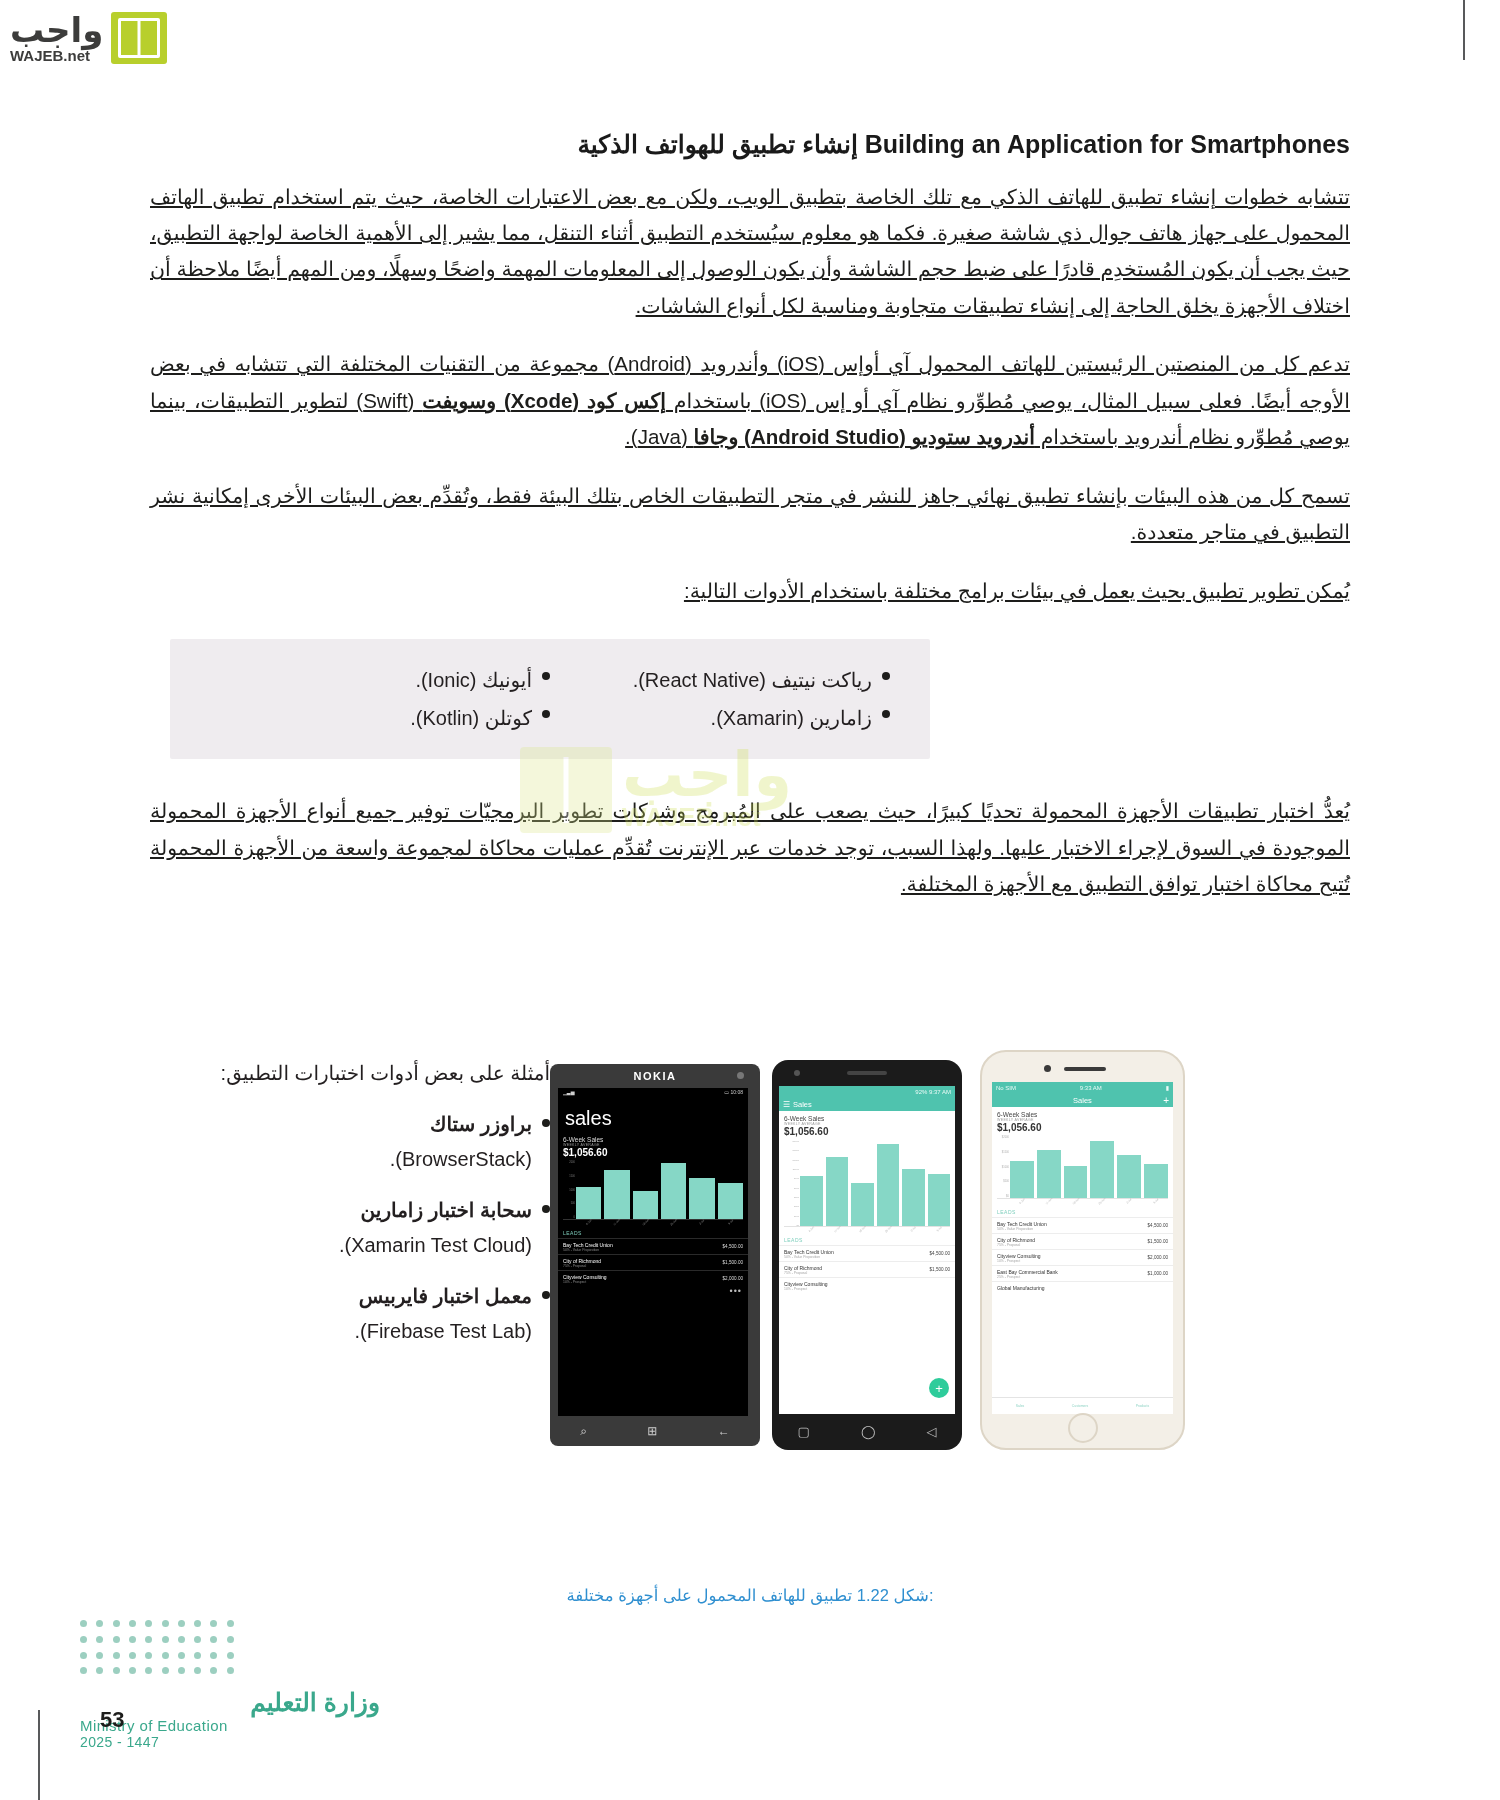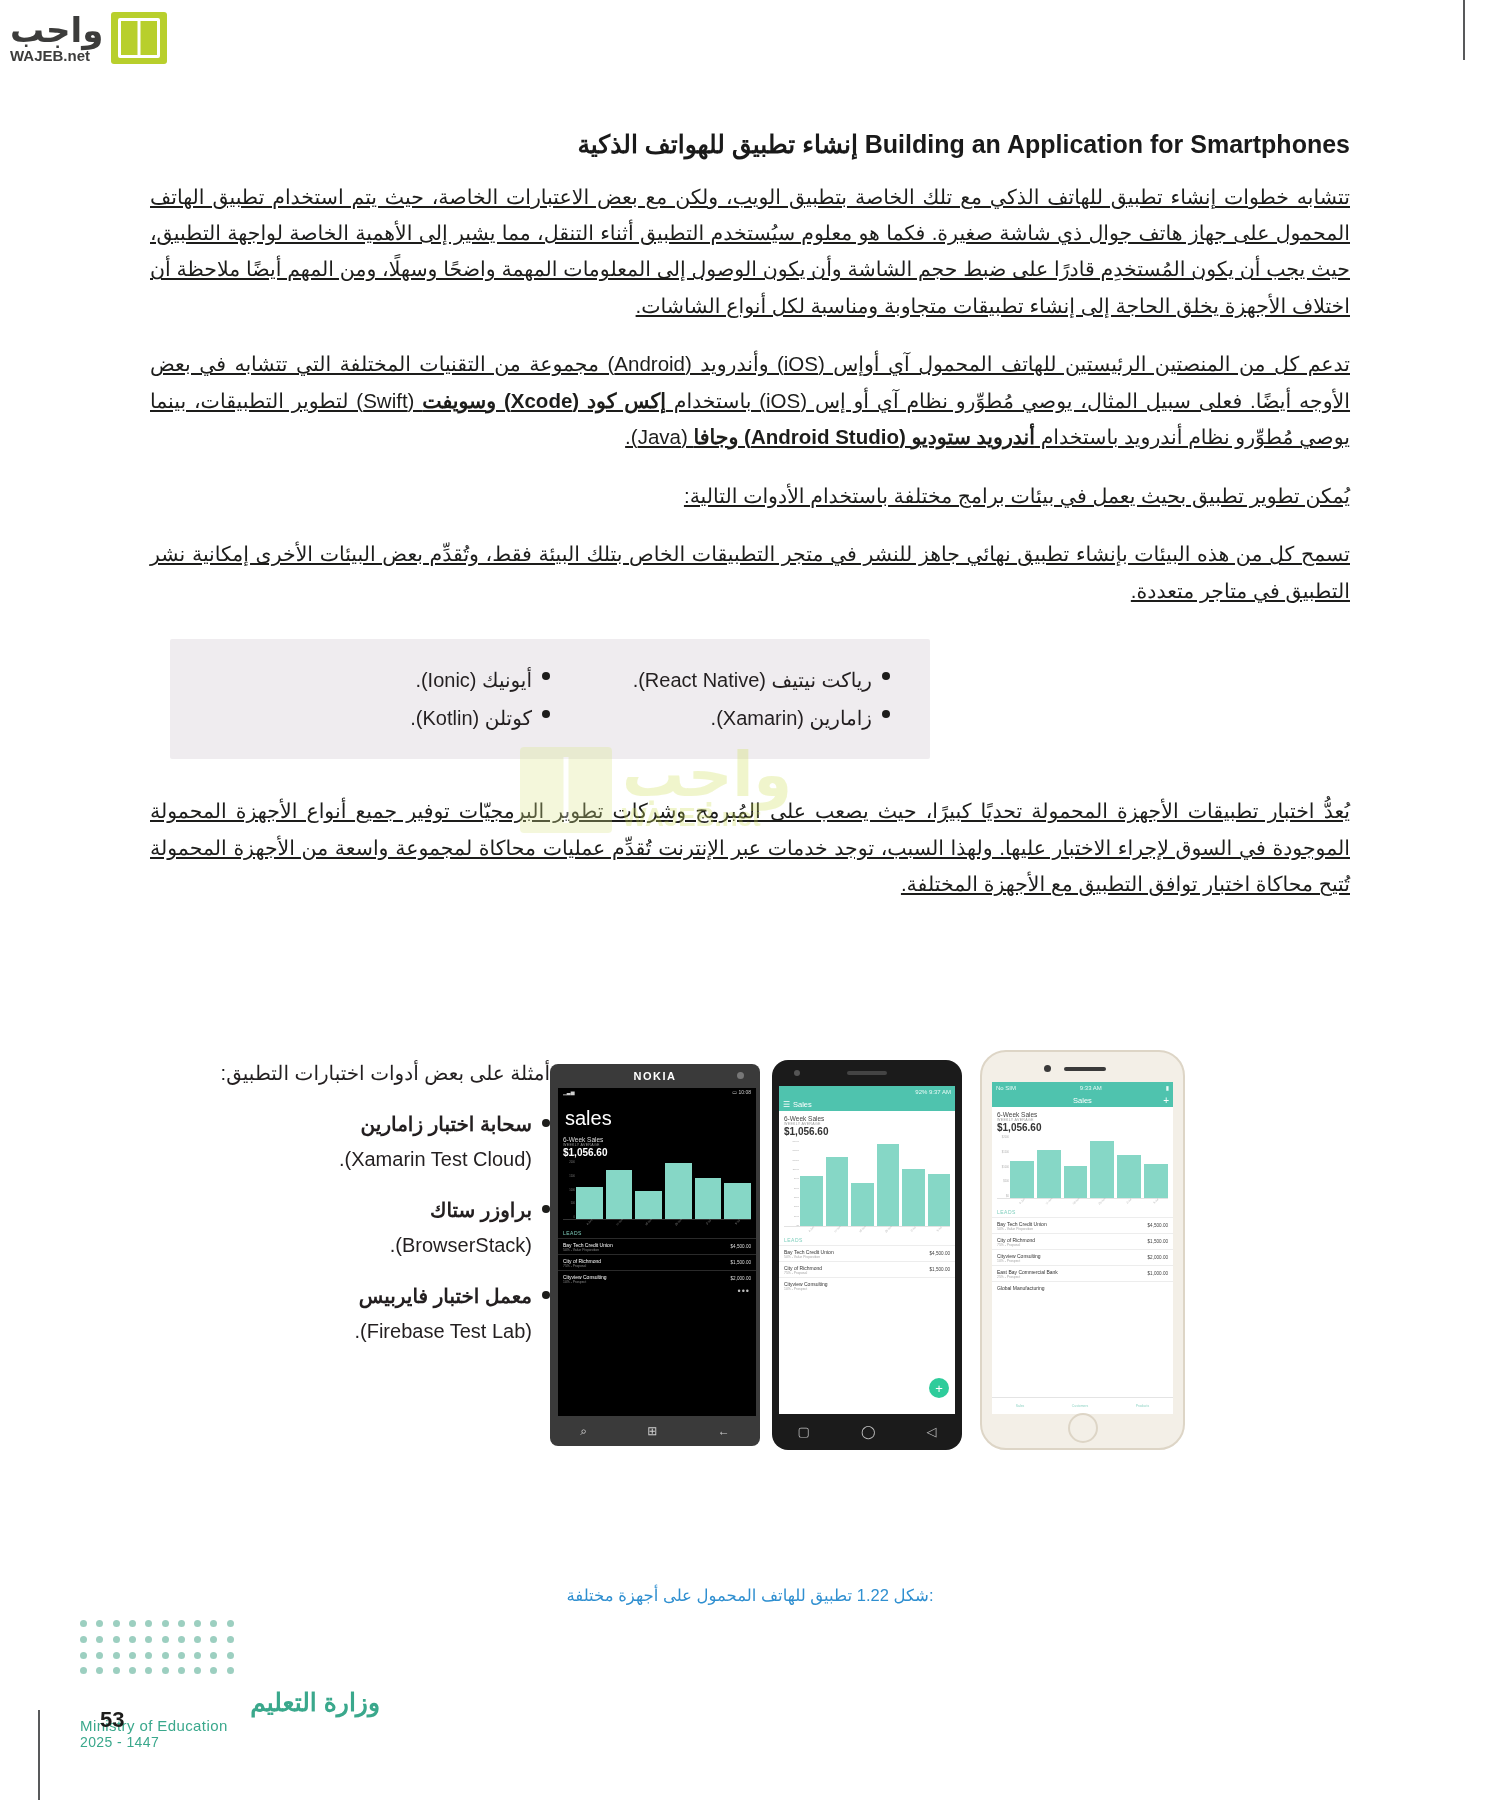--- a/index.html
+++ b/index.html
@@ -338,21 +338,21 @@
 
   
   .nokia {
     position: absolute;
     left: 0px;
     top: 14px;
     width: 210px;
     height: 382px;
     background: #3a3a3a;
     border-radius: 8px;
-    padding: 24px 4px 30px 8px;
+    padding: 24px 12px 30px 8px;
     box-sizing: border-box;
   }
   .nokia .brand {
     position: absolute;
     top: 6px;
     left: 50%;
     transform: translateX(-50%);
     font-size: 11px;
     letter-spacing: 1.5px;
     color: #ffffff;
@@ -625,23 +625,23 @@
     <span class="en">Building an Application for Smartphones</span>
     <span>إنشاء تطبيق للهواتف الذكية</span>
   </h1>
 
   <p class="body">تتشابه خطوات إنشاء تطبيق للهاتف الذكي مع تلك الخاصة بتطبيق الويب، ولكن مع بعض الاعتبارات الخاصة، حيث يتم استخدام تطبيق الهاتف المحمول على جهاز هاتف جوال ذي شاشة صغيرة. فكما هو معلوم سيُستخدم التطبيق أثناء التنقل، مما يشير إلى الأهمية الخاصة لواجهة التطبيق، حيث يجب أن يكون المُستخدِم قادرًا على ضبط حجم الشاشة وأن يكون الوصول إلى المعلومات المهمة واضحًا وسهلًا، ومن المهم أيضًا ملاحظة أن اختلاف الأجهزة يخلق الحاجة إلى إنشاء تطبيقات متجاوبة ومناسبة لكل أنواع الشاشات.</p>
 
   <p class="body">
     <span>تدعم كل من المنصتين الرئيستين للهاتف المحمول آي أوإس (iOS) وأندرويد (Android) مجموعة من التقنيات المختلفة التي تتشابه في بعض الأوجه أيضًا. فعلى سبيل المثال، يوصي مُطوِّرو نظام آي أو إس (iOS) باستخدام </span><b>إكس كود</b><b> (Xcode) و</b><b>سويفت</b><span> (Swift) لتطوير التطبيقات، بينما يوصي مُطوِّرو نظام أندرويد باستخدام </span><b>أندرويد ستوديو</b><b> (Android Studio) و</b><b>جافا</b><span> (Java).</span>
   </p>
 
+  <p class="body">تسمح كل من هذه البيئات بإنشاء تطبيق نهائي جاهز للنشر في متجر التطبيقات الخاص بتلك البيئة فقط، وتُقدِّم بعض البيئات الأخرى إمكانية نشر التطبيق في متاجر متعددة.</p>
+
   <p class="body">يُمكن تطوير تطبيق بحيث يعمل في بيئات برامج مختلفة باستخدام الأدوات التالية:</p>
-
-  <p class="body">تسمح كل من هذه البيئات بإنشاء تطبيق نهائي جاهز للنشر في متجر التطبيقات الخاص بتلك البيئة فقط، وتُقدِّم بعض البيئات الأخرى إمكانية نشر التطبيق في متاجر متعددة.</p>
 
   <div class="tools-box">
     <div class="tools-col">
       <div class="tool-item">
         <span class="bullet-dot"></span>
         <span>رياكت نيتيف (React Native).</span>
       </div>
       <div class="tool-item">
         <span class="bullet-dot"></span>
         <span>زامارين (Xamarin).</span>
@@ -921,29 +921,29 @@
       </div>
     </div>
   </div>
 
   <div class="lower-text">
     <div class="intro">أمثلة على بعض أدوات اختبارات التطبيق:</div>
     <ul class="lower-list">
       <li>
         <span class="bullet-dot"></span>
         <span class="txt">
-          <b>سحابة اختبار زامارين</b>
-          <span class="sub">(Xamarin Test Cloud).</span>
+          <b>براوزر ستاك</b>
+          <span class="sub">(BrowserStack).</span>
         </span>
       </li>
       <li>
         <span class="bullet-dot"></span>
         <span class="txt">
-          <b>براوزر ستاك</b>
-          <span class="sub">(BrowserStack).</span>
+          <b>سحابة اختبار زامارين</b>
+          <span class="sub">(Xamarin Test Cloud).</span>
         </span>
       </li>
       <li>
         <span class="bullet-dot"></span>
         <span class="txt">
           <b>معمل اختبار فايربيس</b>
           <span class="sub">(Firebase Test Lab).</span>
         </span>
       </li>
     </ul>

